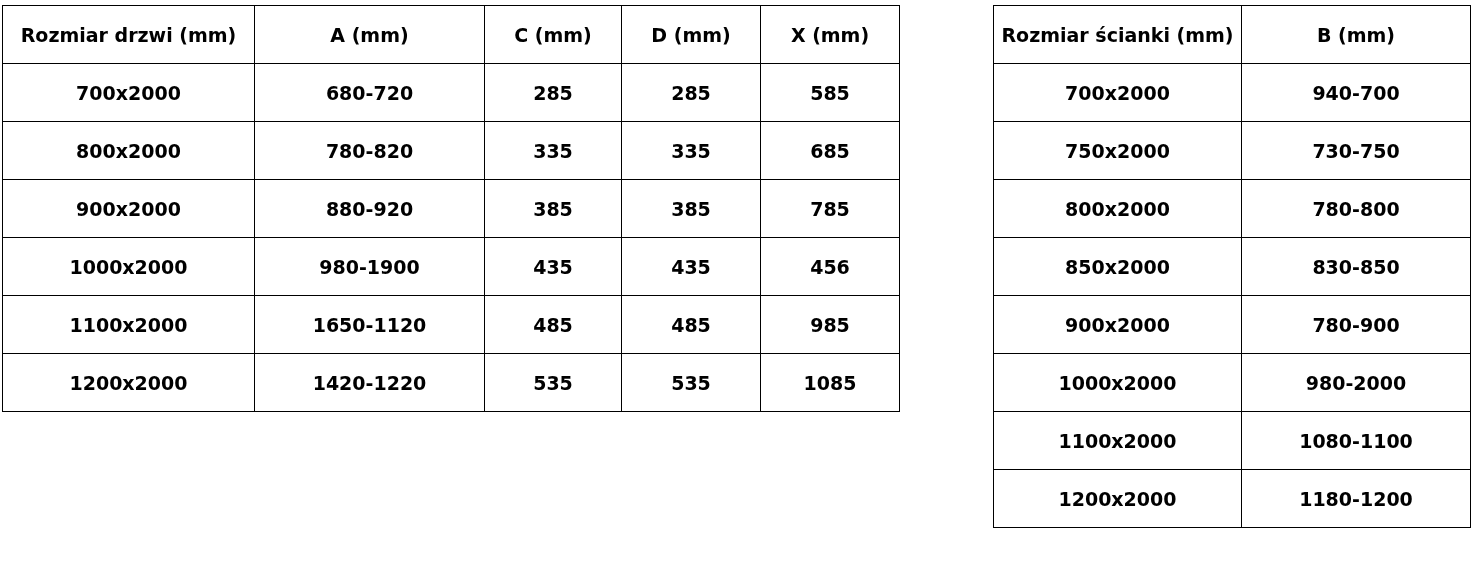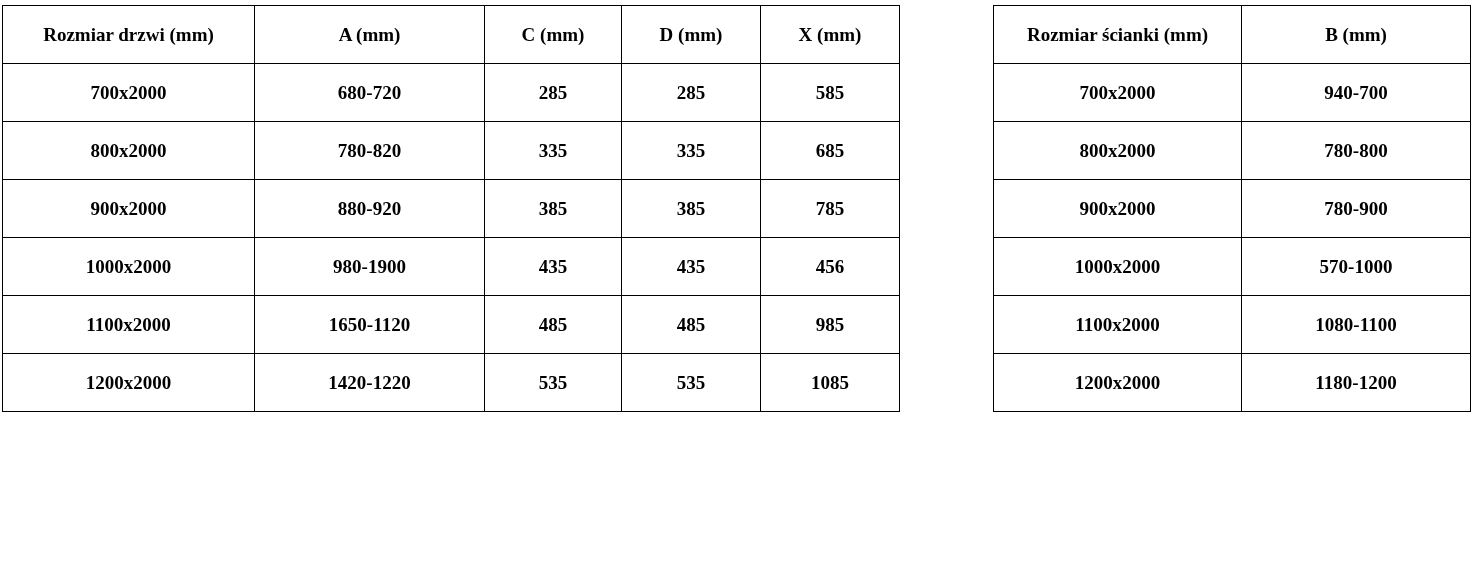--- a/index.html
+++ b/index.html
@@ -26,21 +26,20 @@
   }
   th, td {
     border: 1px solid #000000;
     text-align: center;
     vertical-align: middle;
     font-size: 19px;
     font-weight: bold;
     color: #000000;
     padding: 0;
     background: #ffffff;
-    font-family: Liberation Serif, serif;
   }
   
   #doors-table {
     position: absolute;
     left: 2px;
     top: 5px;
     width: 897px;
   }
   #doors-table th,
   #doors-table td {
@@ -144,30 +143,38 @@
         <th>Rozmiar ścianki (mm)</th>
         <th>B (mm)</th>
       </tr>
     </thead>
     <tbody>
       <tr>
         <td>700x2000</td>
         <td>940-700</td>
       </tr>
       <tr>
+        <td>750x2000</td>
+        <td>730-750</td>
+      </tr>
+      <tr>
         <td>800x2000</td>
         <td>780-800</td>
+      </tr>
+      <tr>
+        <td>850x2000</td>
+        <td>830-850</td>
       </tr>
       <tr>
         <td>900x2000</td>
         <td>780-900</td>
       </tr>
       <tr>
         <td>1000x2000</td>
-        <td>570-1000</td>
+        <td>980-2000</td>
       </tr>
       <tr>
         <td>1100x2000</td>
         <td>1080-1100</td>
       </tr>
       <tr>
         <td>1200x2000</td>
         <td>1180-1200</td>
       </tr>
     </tbody>

